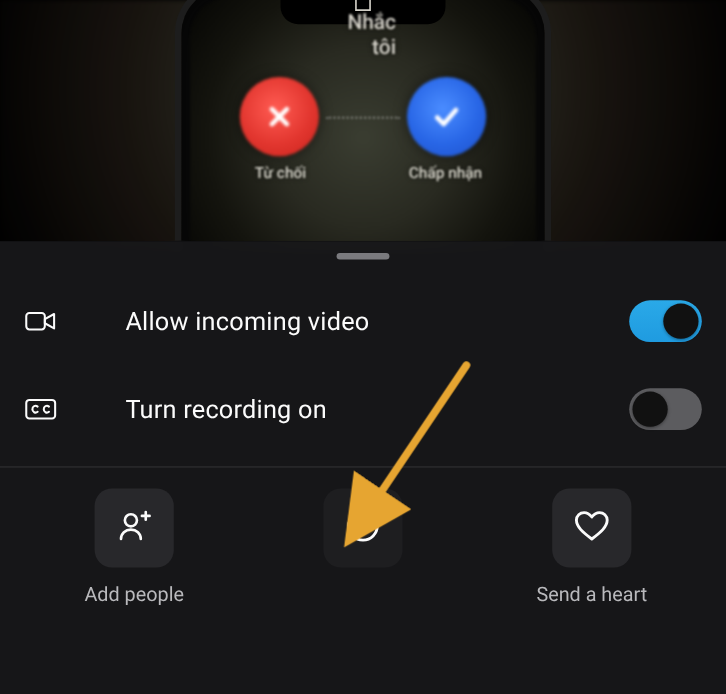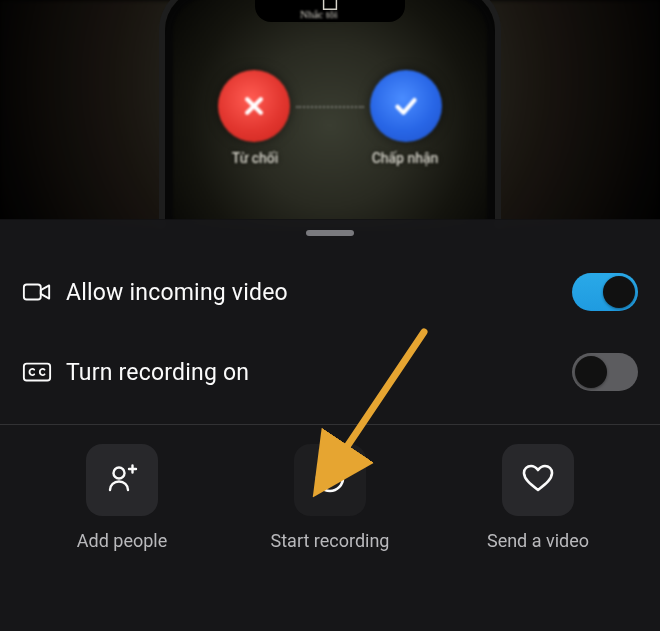--- a/index.html
+++ b/index.html
@@ -28,24 +28,23 @@
     border-radius: 34px;
     background: radial-gradient(circle at 50% 50%, #3a3d31 0%, #292a21 40%, #14140e 70%, #050503 100%);
     filter: blur(1.2px);
   }
   .notch {
     position: absolute; left: 50%; top: 8px; transform: translateX(-50%);
     width: 150px; height: 24px; background: #000; border-radius: 0 0 16px 16px;
   }
   .call-label-top {
     position: absolute; left: 50%; transform: translateX(-50%);
-    top: 18px; width: 60px; text-align: left;
-    color: #d8d5cc; font-size: 11px; font-weight: 500; text-shadow: 0 0 5px rgba(0,0,0,.8);
+    top: 18px; width: 60px; text-align: right;
+    color: #d8d5cc; font-size: 19px; font-weight: 500; text-shadow: 0 0 5px rgba(0,0,0,.8);
     filter: blur(0.8px);
-    font-family: Liberation Serif, serif;
   }
   .call-icon-top {
     position: absolute; left: 50%; transform: translateX(-50%);
     top: 0px; width: 22px; height: 20px;
   }
   .call-btns { position: absolute; left: 50%; transform: translateX(-50%); top: 80px; width: 260px; height: 100px; }
   .call-btn {
     position: absolute; top: 0; width: 72px; height: 72px; border-radius: 50%;
     display: flex; align-items: center; justify-content: center;
     filter: blur(1.3px);
@@ -79,21 +78,21 @@
   }
 
   .setting-row {
     position: absolute; left: 0; right: 0; height: 72px;
     display: flex; align-items: center; padding: 0 22px;
   }
   .setting-row.r1 { top: 36px; }
   .setting-row.r2 { top: 116px; }
   .setting-row .icon-slot { width: 44px; display:flex; align-items:center; }
   .setting-row .icon-slot svg { width: 30px; height: 26px; }
-  .setting-label { flex: 1; color: #fbfbfb; font-size: 23px; font-weight: 400; letter-spacing: 0.2px; }
+  .setting-label { flex: 1; color: #fbfbfb; font-size: 23px; font-weight: 400; letter-spacing: 0.2px; margin-left: 48px; }
   .toggle {
     position: relative; width: 66px; height: 38px; border-radius: 19px;
     background: #5c5c5f;
   }
   .toggle.on { background: linear-gradient(#2aa9e8,#1f9be0); }
   .toggle .knob {
     position: absolute; top: 3px; width: 32px; height: 32px; border-radius: 50%;
     background: #111; box-shadow: 0 1px 3px rgba(0,0,0,.4);
   }
   .toggle.off .knob { left: 3px; }
@@ -208,32 +207,31 @@
 
       <div class="action">
         <div class="action-btn dk">
           <span>
             <svg viewBox="0 0 36 36">
               <circle cx="18" cy="18" r="13" fill="none" stroke="#fbfbfb" stroke-width="2.6"></circle>
               <circle cx="18" cy="18" r="7" fill="#fbfbfb"></circle>
             </svg>
           </span>
         </div>
-        <span class="action-label">Start recording</span>
       </div>
 
       <div class="action">
         <div class="action-btn">
           <span>
             <svg viewBox="0 0 36 36" fill="none" stroke="#fbfbfb" stroke-width="2.6" stroke-linejoin="round">
               <path d="M18 30 C10 24 4 19 4 12.8 4 8.8 7.2 6 11 6c2.6 0 5 1.4 7 4 2-2.6 4.4-4 7-4 3.8 0 7 2.8 7 6.8C32 19 26 24 18 30z"></path>
             </svg>
           </span>
         </div>
-        <span class="action-label">Send a video</span>
+        <span class="action-label">Send a heart</span>
       </div>
 
     </div>
   </div>
 
   <div class="arrow">
     <svg viewBox="0 0 120 150">
       <defs>
         <marker id="ah" viewBox="0 0 12 12" refX="2" refY="6" markerWidth="9" markerHeight="9" orient="auto">
           <path d="M0 0 L12 6 L0 12 Z" fill="#e6a531"></path>

